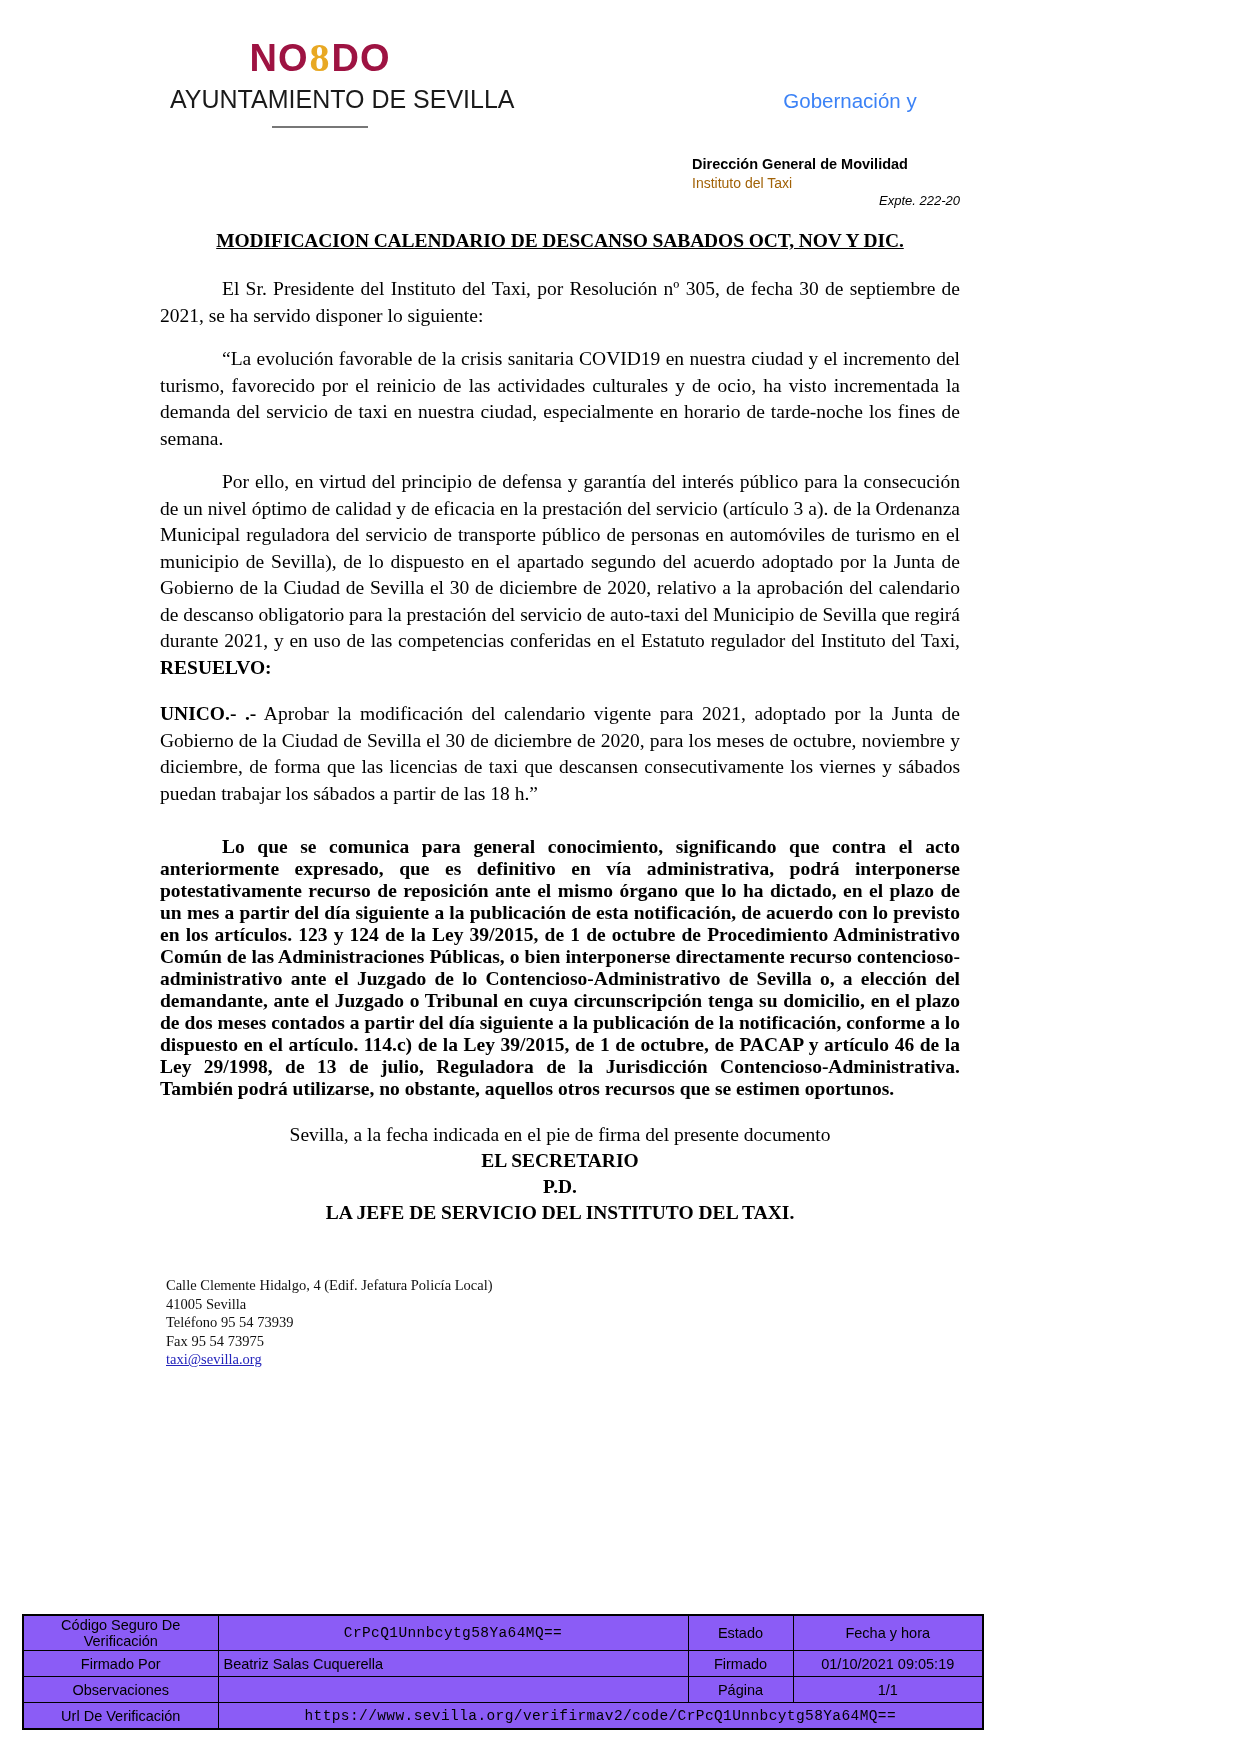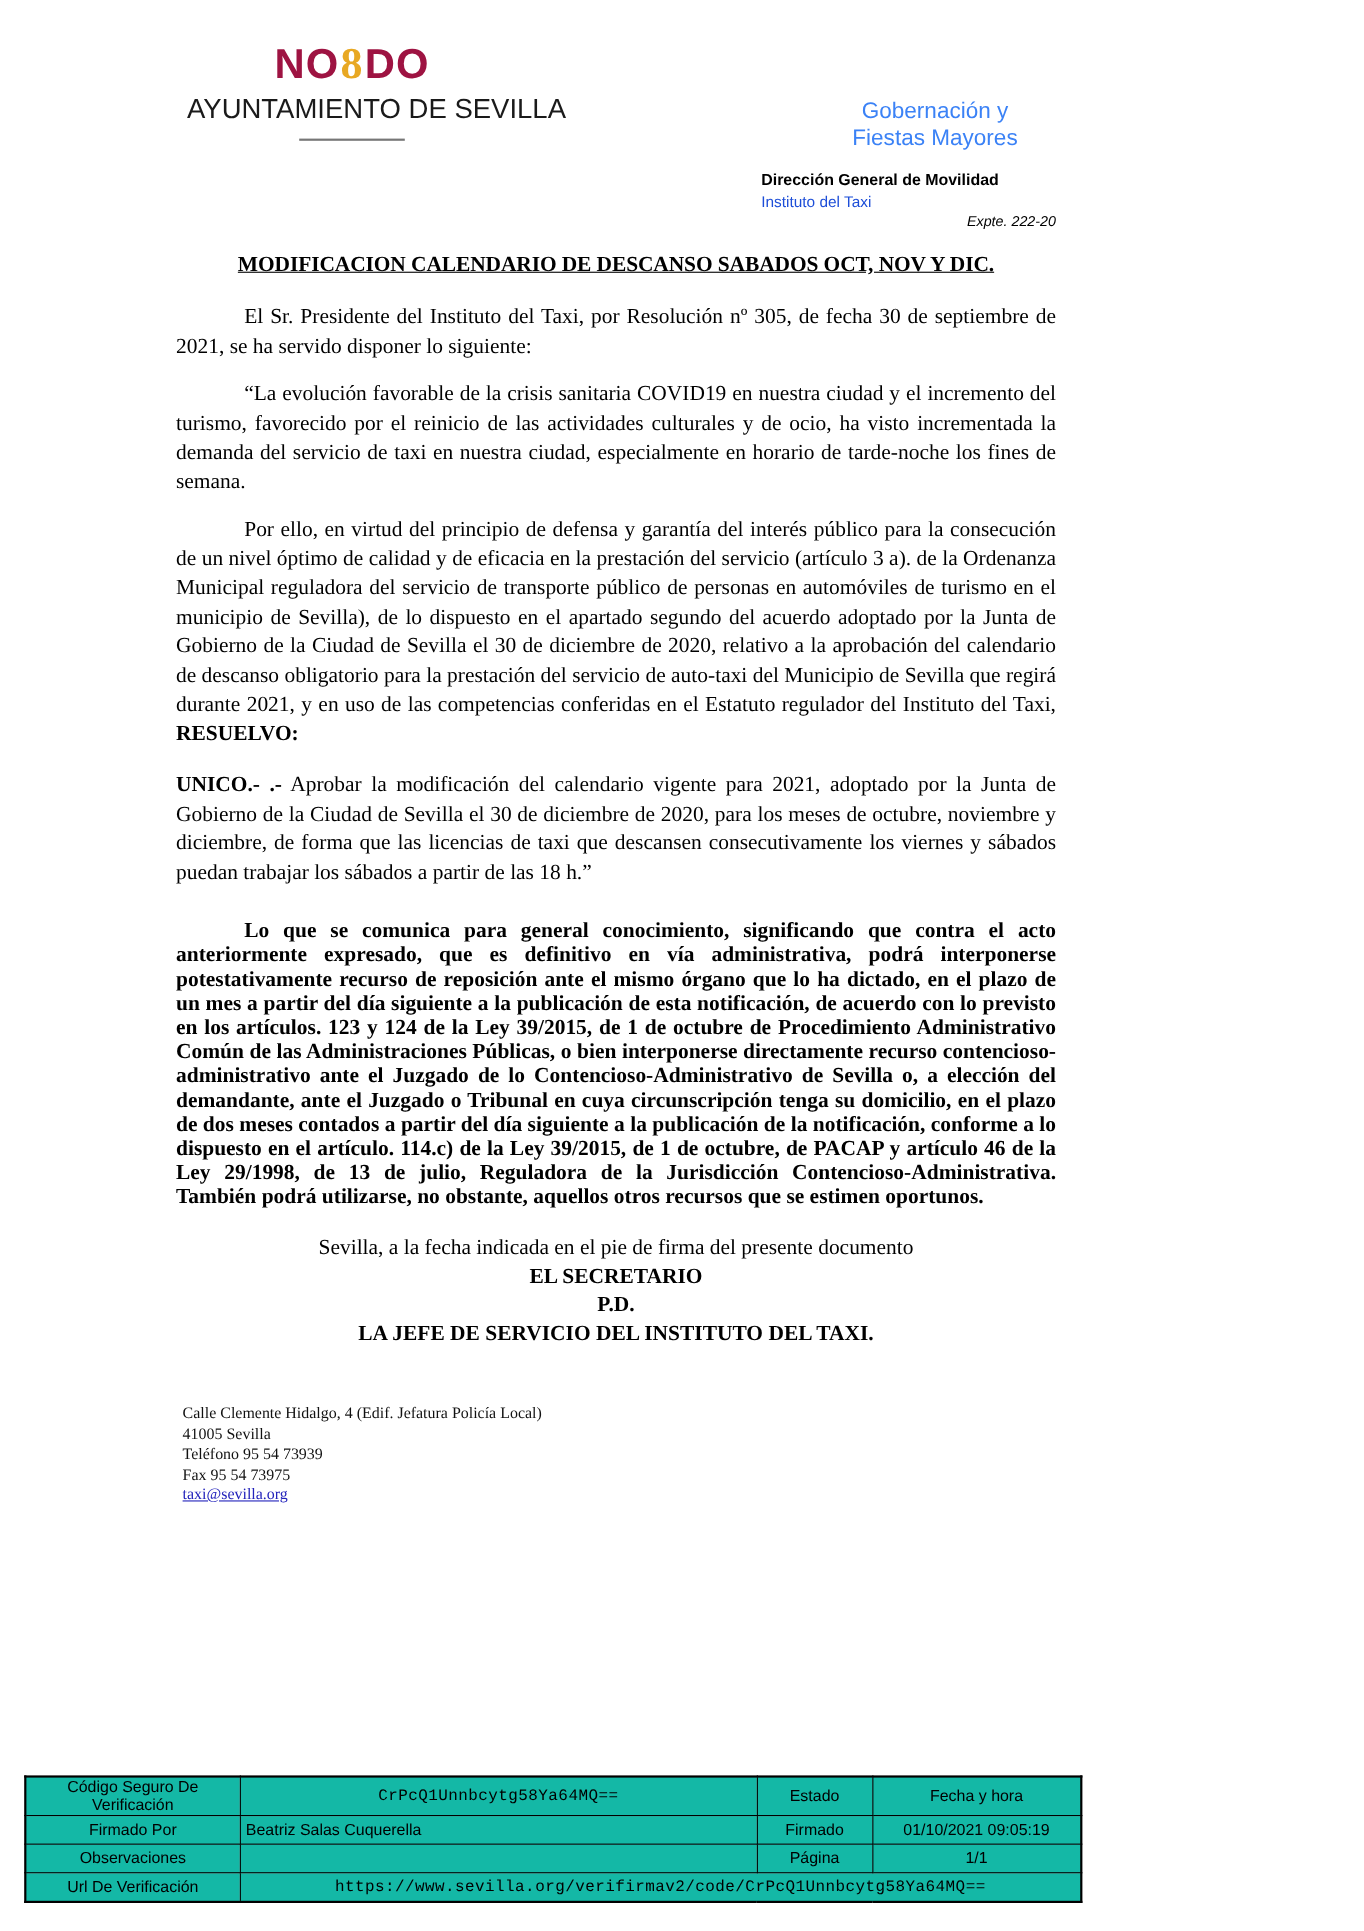--- a/index.html
+++ b/index.html
@@ -96,21 +96,21 @@
     font-family: "Liberation Sans", sans-serif;
     font-weight: bold;
     font-size: 14.5px;
     line-height: 19px;
     color: #000000;
   }
   .dg-sub {
     font-family: "Liberation Sans", sans-serif;
     font-size: 14px;
     line-height: 19px;
-    color: #1d4ed8;
+    color: #a16207;
   }
   .expte {
     position: absolute;
     left: 600px;
     top: 193px;
     width: 360px;
     text-align: right;
     font-family: "Liberation Sans", sans-serif;
     font-style: italic;
     font-size: 13px;
@@ -201,21 +201,21 @@
     width: 960px;
     border: 2px solid #000000;
     font-family: "Liberation Sans", sans-serif;
   }
   table.verif td {
     border: 1px solid #000000;
     height: 23px;
     font-size: 14.5px;
     padding: 1px 5px;
     vertical-align: middle;
-    background: #14b8a6;
+    background: #8b5cf6;
   }
   td.lbl {
     background: #cfcfcf;
     text-align: center;
     font-size: 14.5px;
   }
   td.val-mono {
     font-family: "Liberation Mono", monospace;
     font-size: 14px;
     text-align: center;
@@ -236,21 +236,20 @@
   <div class="header">
 
     <div class="logo-block">
       <div class="logo-nosdo"><span>NO</span><span class="madeja">8</span><span>DO</span></div>
       <div class="logo-ayto">AYUNTAMIENTO DE SEVILLA</div>
       <div class="logo-rule"></div>
     </div>
 
     <div class="dept-block">
       <div class="dept-line">Gobernación y</div>
-      <div class="dept-line">Fiestas Mayores</div>
     </div>
 
     <div class="dg-block">
       <div class="dg-title">Dirección General de Movilidad</div>
       <div class="dg-sub">Instituto del Taxi</div>
     </div>
 
     <div class="expte">Expte. 222-20</div>
   </div>
 

